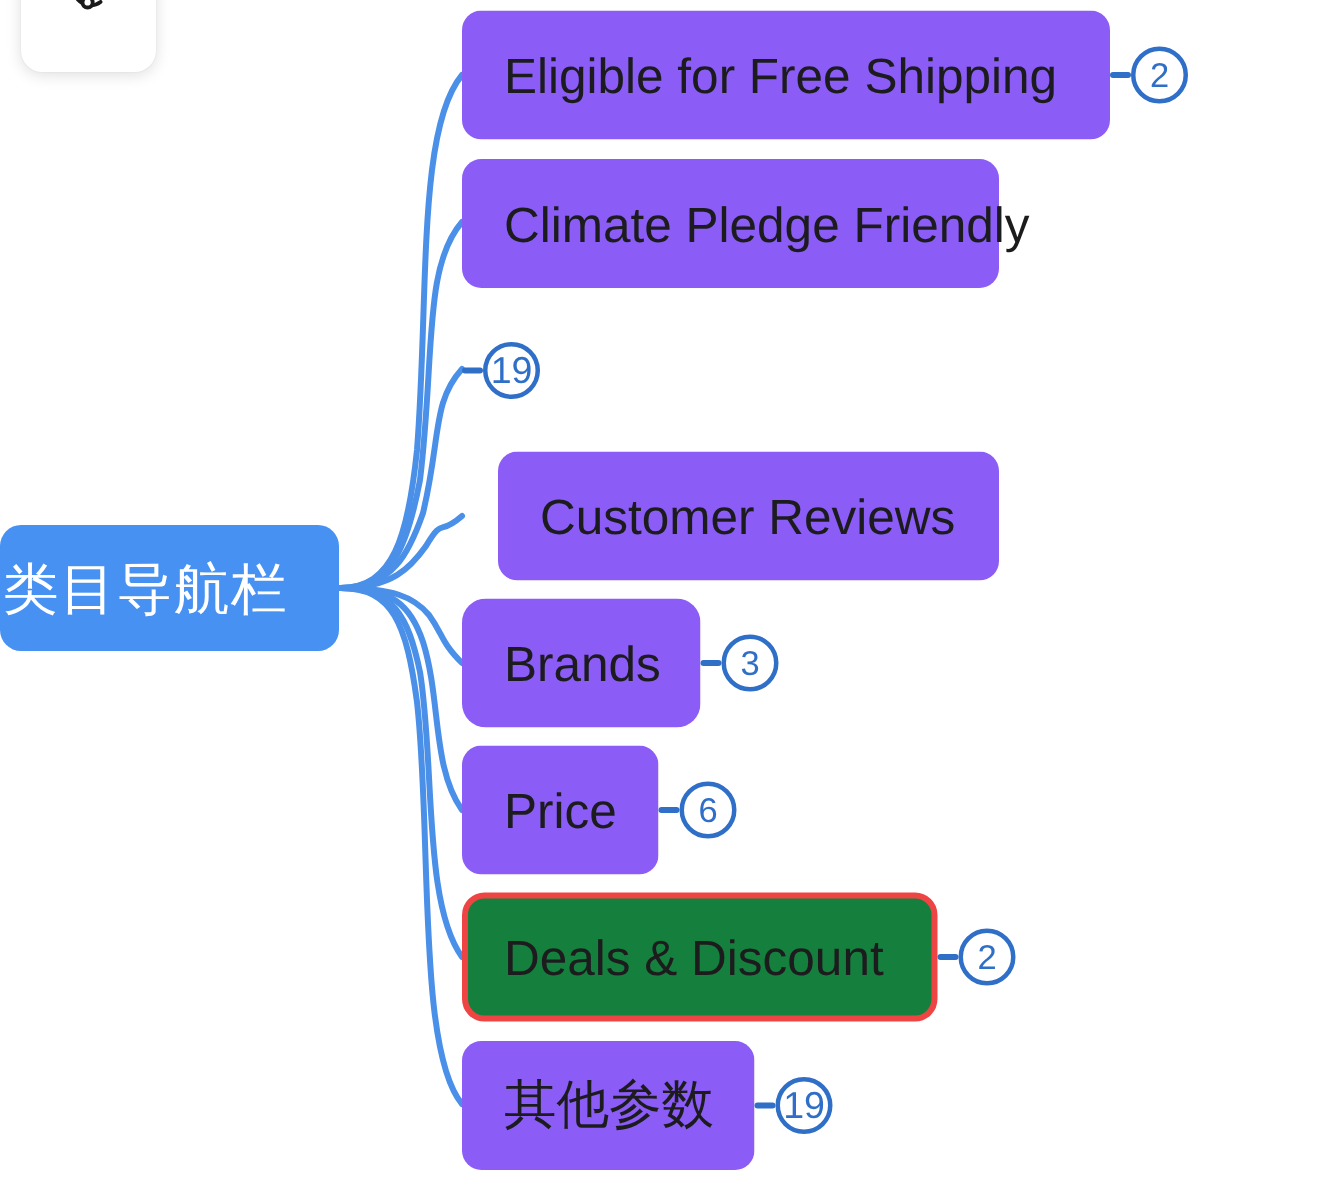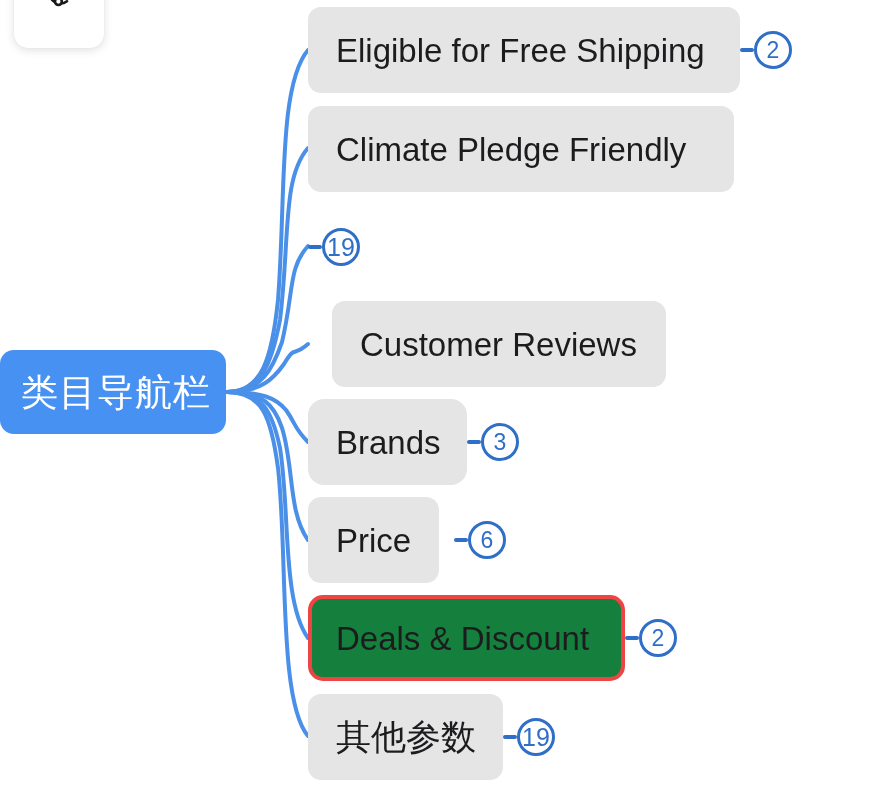--- a/index.html
+++ b/index.html
@@ -48,42 +48,42 @@
   #root-node {
     position: absolute;
     left: 0px;
     top: 350px;
     width: 226px;
     height: 84px;
     background: #4791f2;
     border-radius: 14px;
     display: flex;
     align-items: center;
-    padding-left: 21px;
+    padding-left: 2px;
   }
   #root-node-label {
     color: #ffffff;
     font-size: 37px;
     line-height: 1;
     letter-spacing: 1px;
     white-space: nowrap;
     font-family: "DejaVu Sans", "Liberation Sans", sans-serif;
   }
 
   
   .branch-row {
     position: absolute;
     left: 308px;
     display: flex;
     align-items: center;
     height: 86px;
   }
   .branch-node {
     height: 86px;
-    background: #e5e5e5;
+    background: #8b5cf6;
     border-radius: 13px;
     display: flex;
     align-items: center;
     padding: 0 24px;
     border: 4px solid transparent;
   }
   .branch-node.selected {
     border: 4px solid #ef4444;
     background: #15803d;
     border-radius: 15px;
@@ -165,21 +165,21 @@
     <div class="branch-node" style="width:432px;">
       <span class="branch-label">Eligible for Free Shipping</span>
     </div>
     <div class="badge-wrap">
       <span class="badge-stem"></span>
       <span class="count-badge">2</span>
     </div>
   </div>
 
   <div class="branch-row" style="top:106px;">
-    <div class="branch-node" style="width:426px;">
+    <div class="branch-node" style="width:358px;">
       <span class="branch-label">Climate Pledge Friendly</span>
     </div>
   </div>
 
   <div class="branch-row" style="top:204px;">
     <div class="badge-wrap">
       <span class="badge-stem"></span>
       <span class="count-badge wide">19</span>
     </div>
   </div>
@@ -193,21 +193,21 @@
   <div class="branch-row" style="top:399px;">
     <div class="branch-node" style="width:159px;border-radius:16px;">
       <span class="branch-label">Brands</span>
     </div>
     <div class="badge-wrap">
       <span class="badge-stem"></span>
       <span class="count-badge">3</span>
     </div>
   </div>
 
-  <div class="branch-row" style="top:497px;gap:15px;">
+  <div class="branch-row" style="top:497px;">
     <div class="branch-node" style="width:131px;">
       <span class="branch-label">Price</span>
     </div>
     <div class="badge-wrap">
       <span class="badge-stem"></span>
       <span class="count-badge">6</span>
     </div>
   </div>
 
   <div class="branch-row" style="top:595px;">

